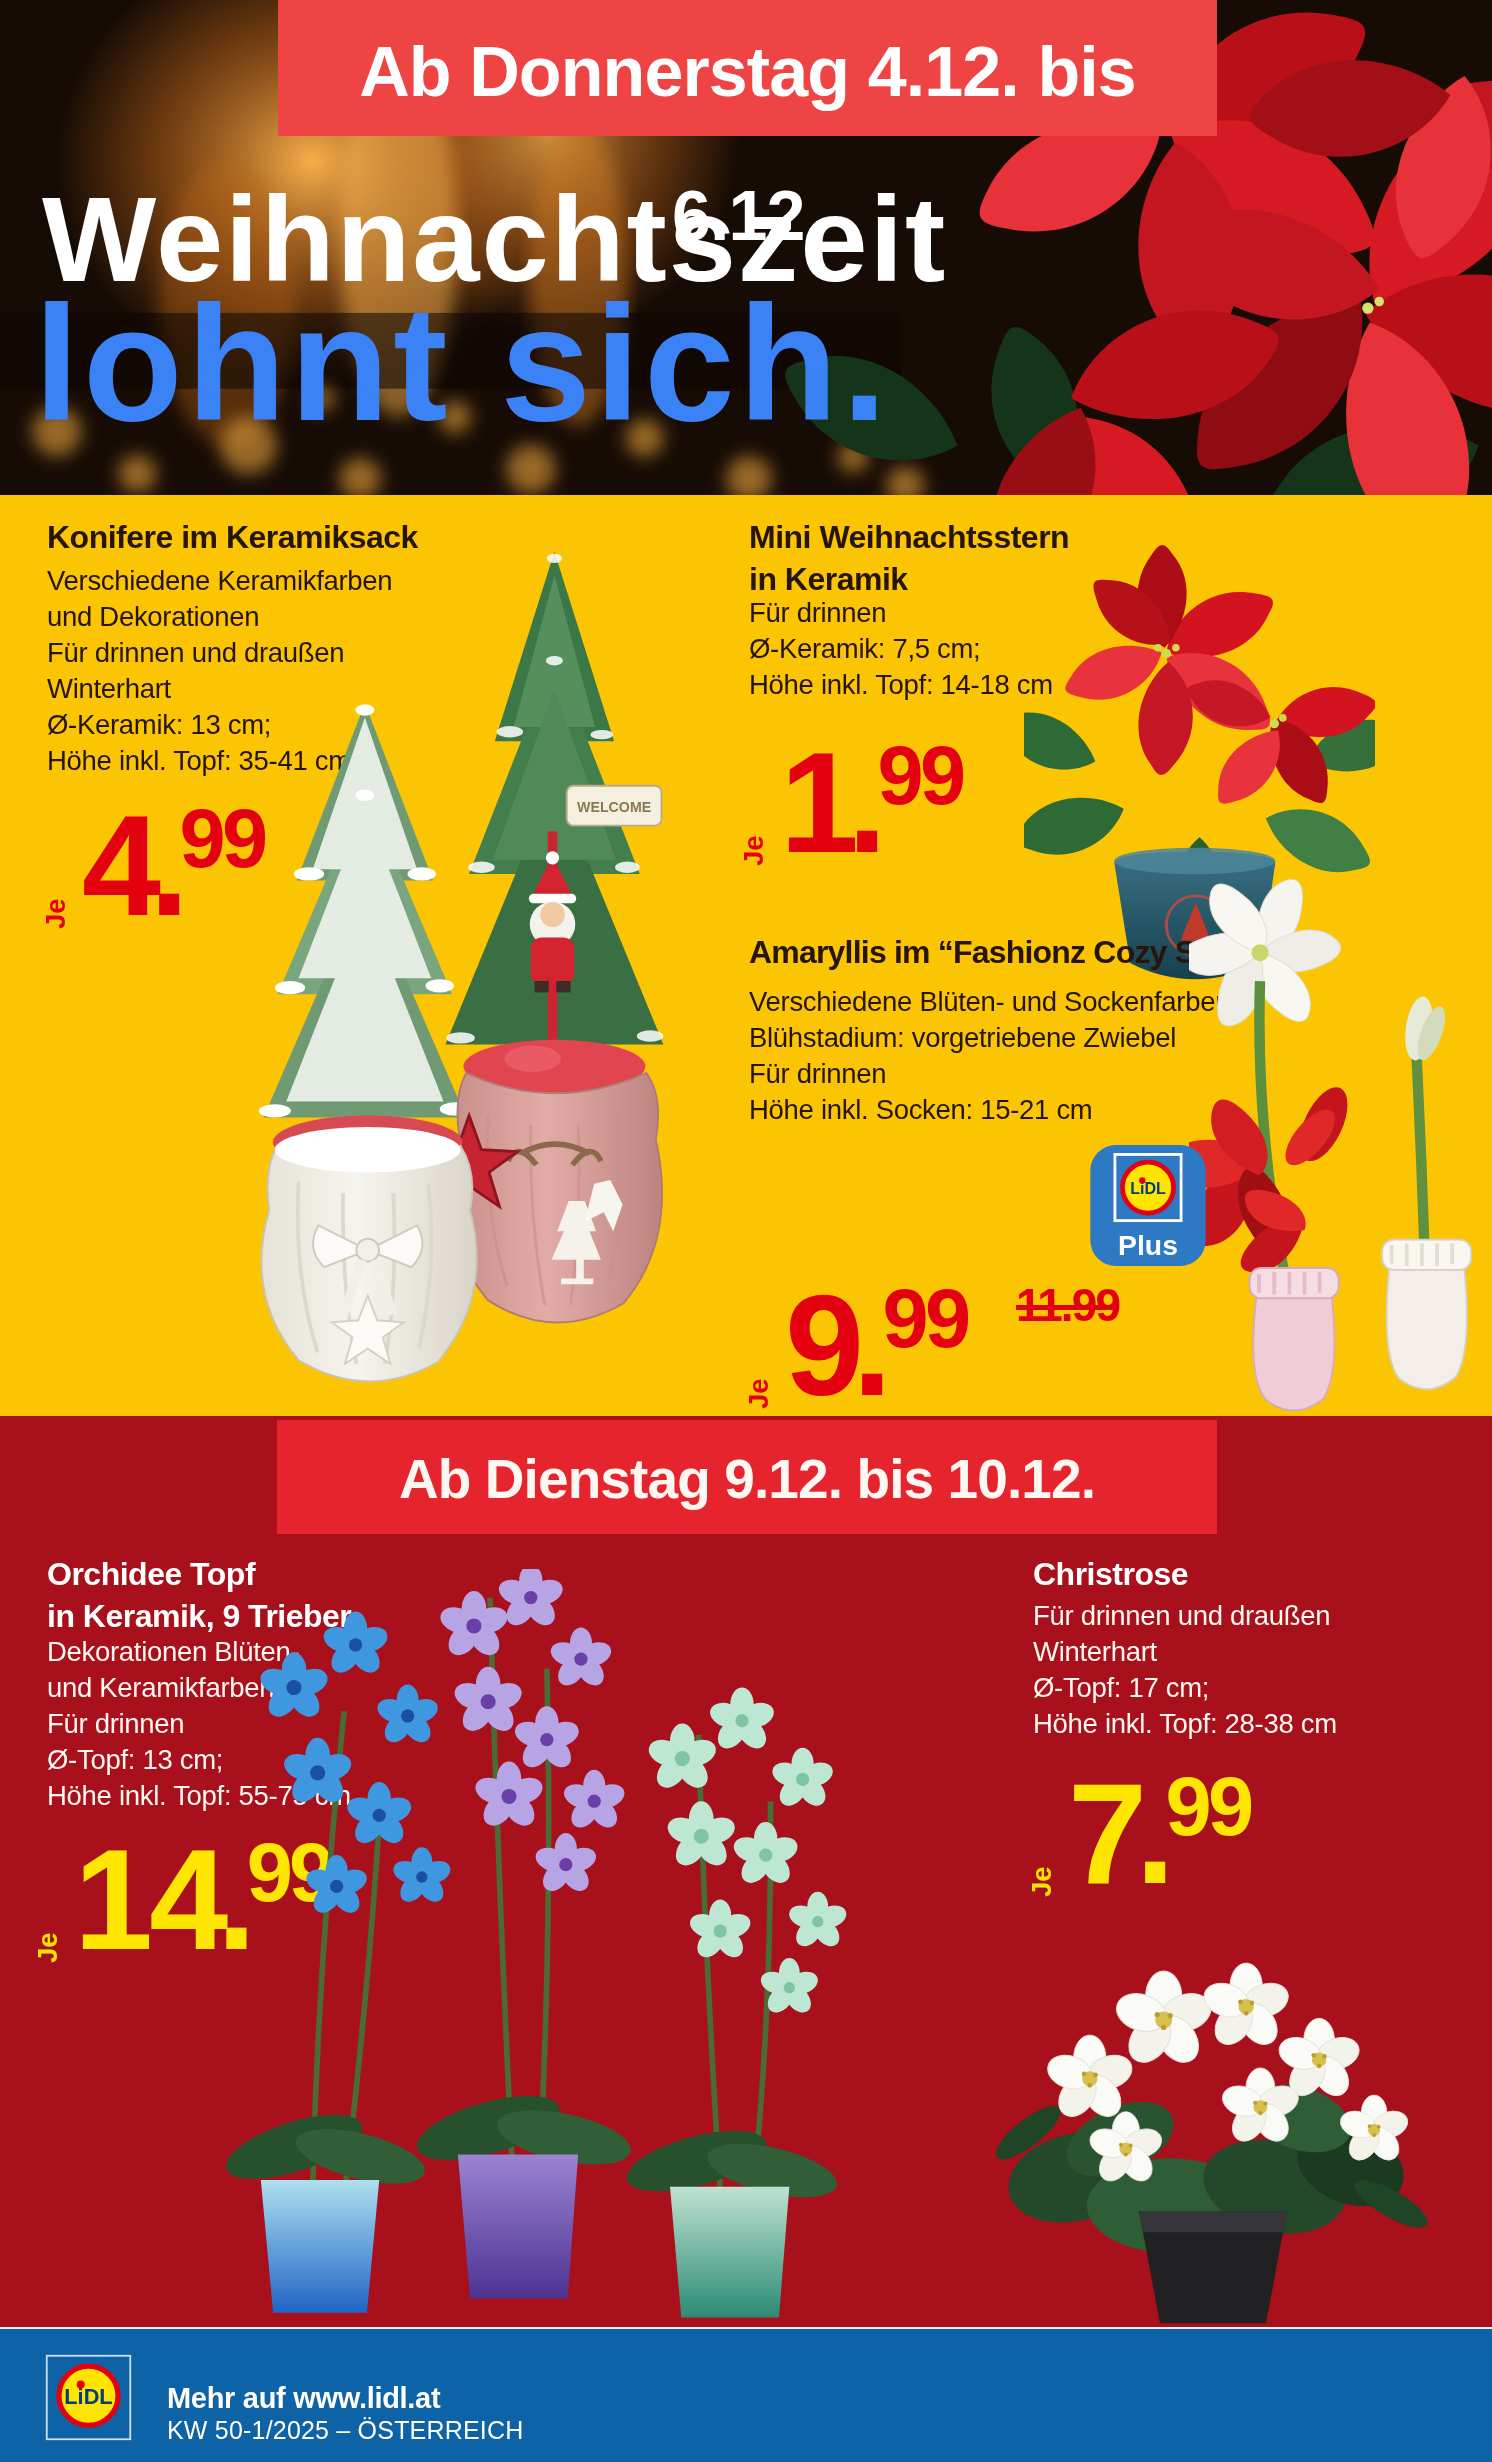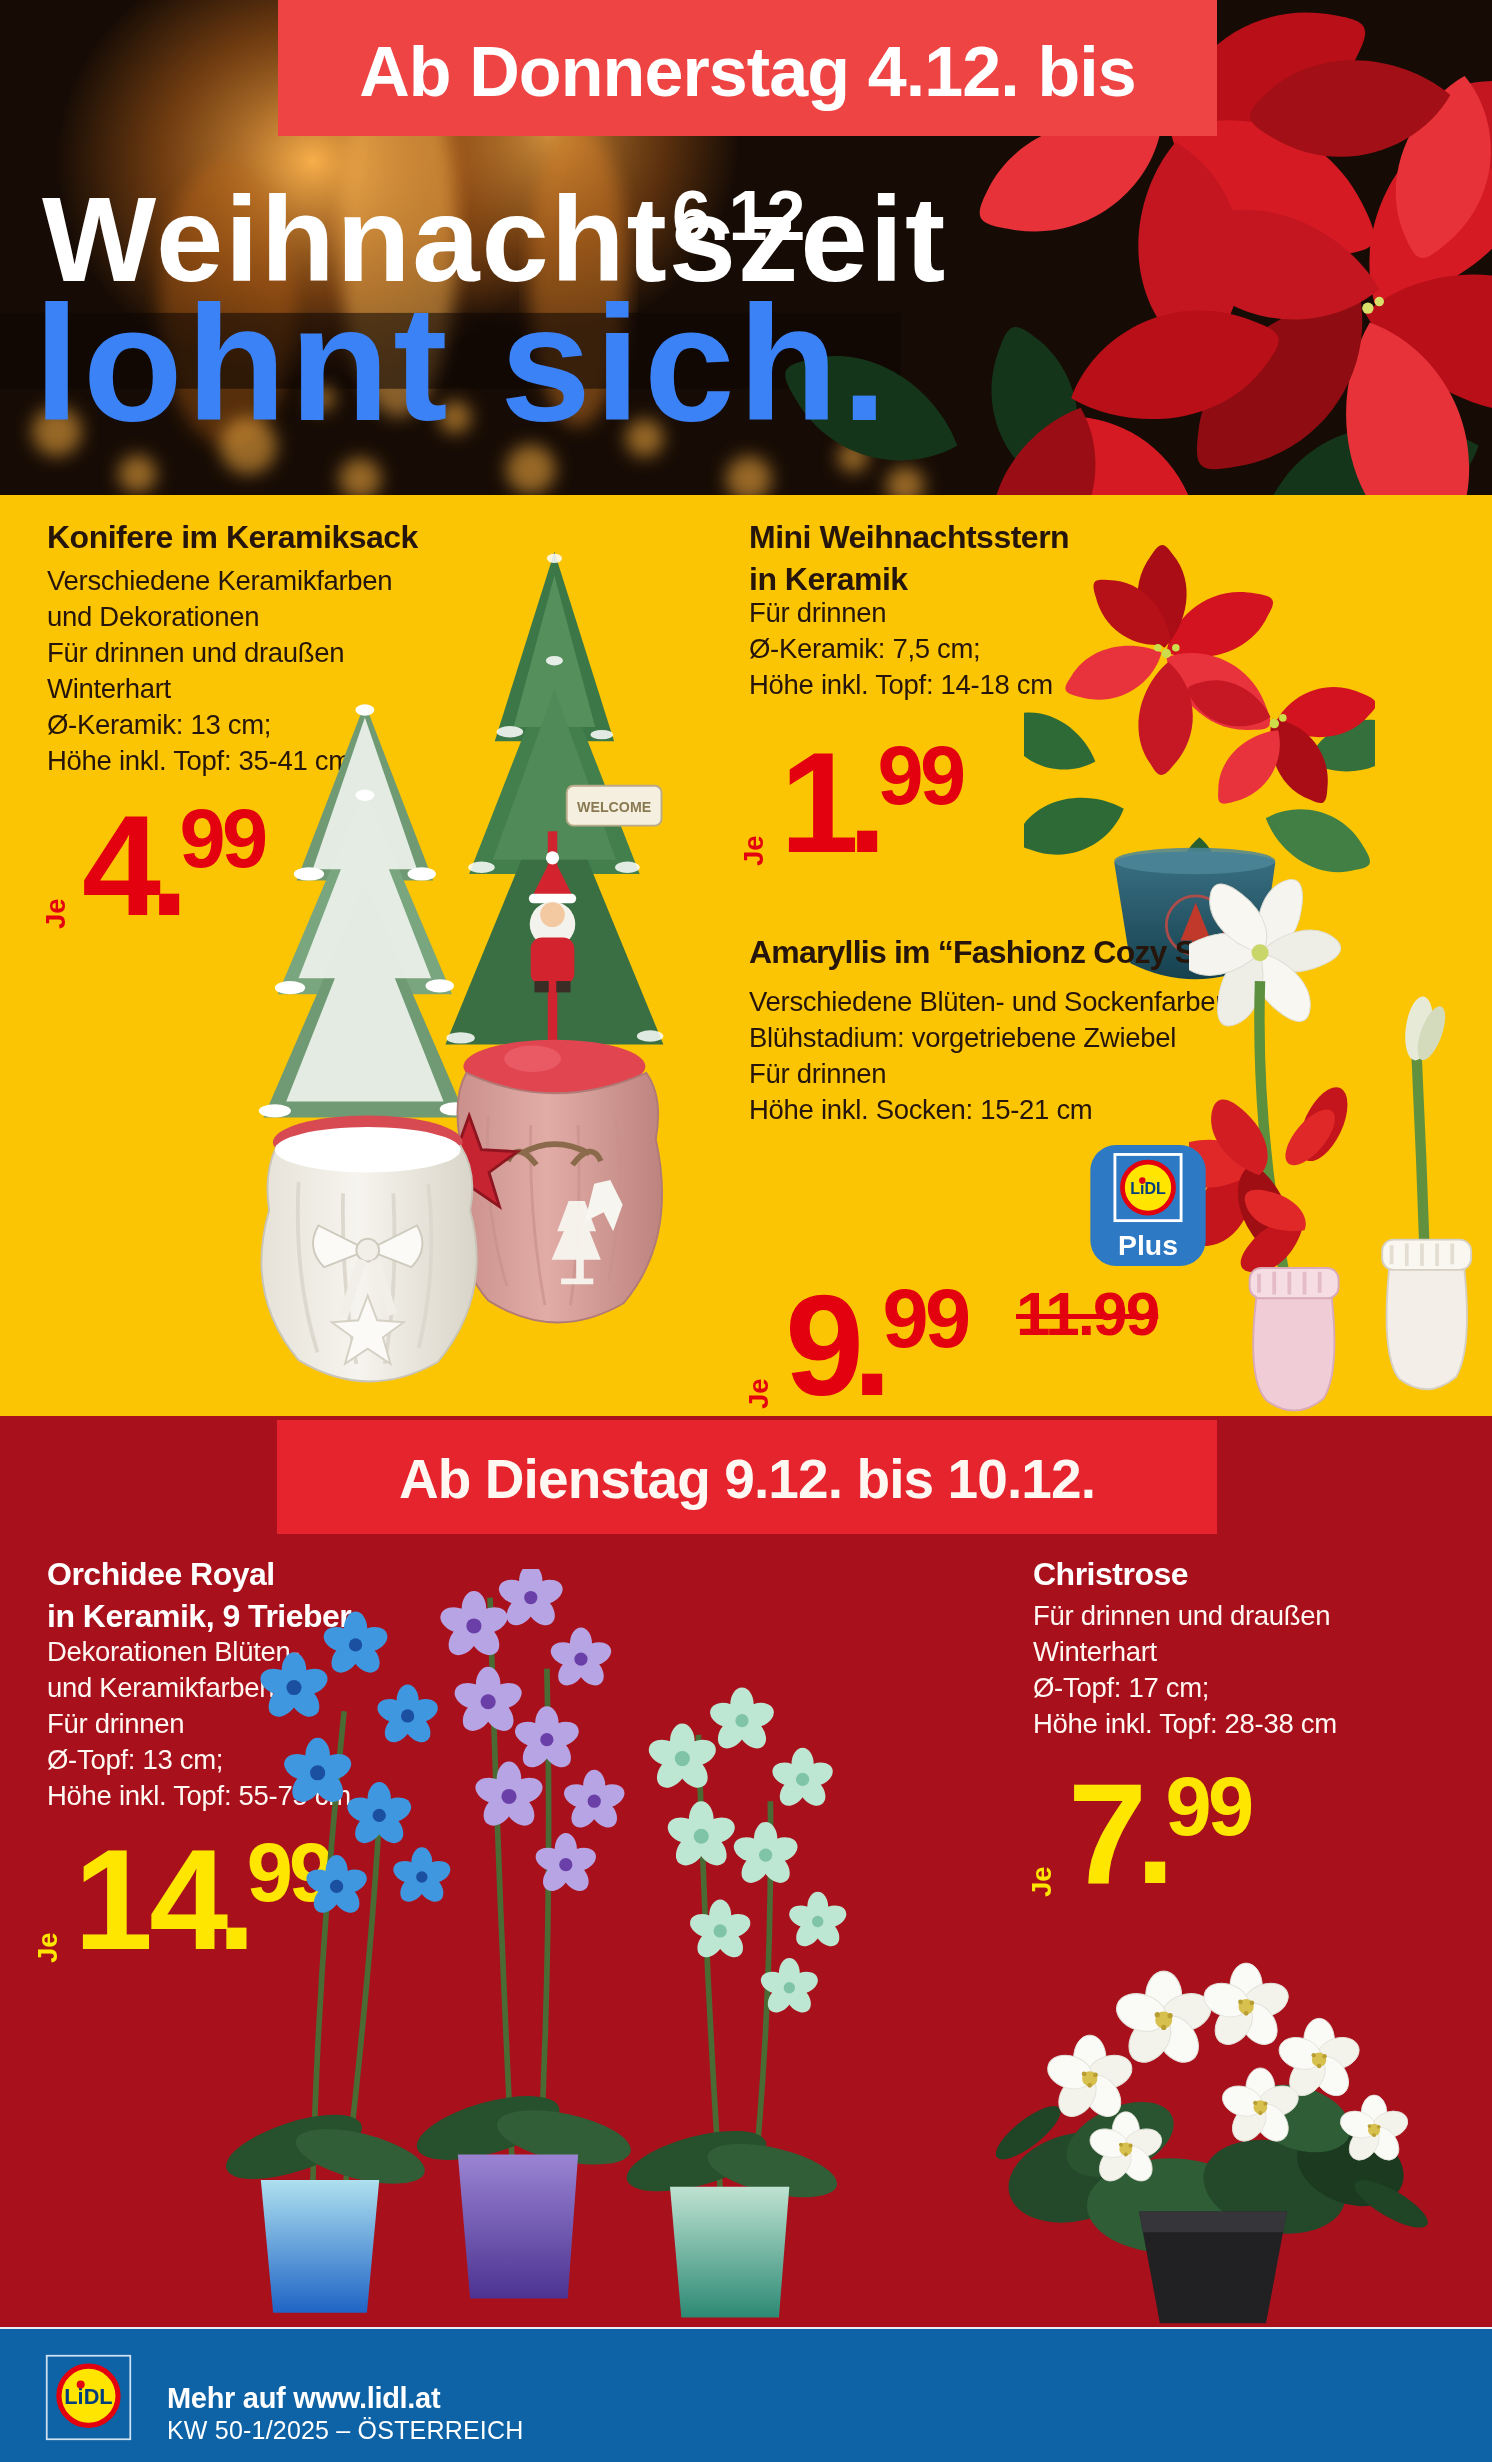--- a/index.html
+++ b/index.html
@@ -25,21 +25,21 @@
   .on-red .p-title,.p-title.w{color:#ffffff;}
   .on-red div{color:#fff7f2;}
   
   .price{position:absolute;color:#e3000f;font-weight:700;line-height:1;letter-spacing:-3.8px;white-space:nowrap;}
   .pr-int{font-size:142px;}
   .pr-dot{font-size:142px;margin-left:-7.6px;margin-right:-9.5px;}
   .pr-sup{font-size:83px;vertical-align:top;position:relative;top:1.9px;margin-left:3.8px;display:inline-block;}
   .je{position:absolute;left:-42px;bottom:9.5px;transform:rotate(-90deg);transform-origin:center;
       font-size:27.5px;font-weight:700;letter-spacing:0;}
   .price.yel{color:#ffe600;}
-  .old-price{position:absolute;left:1016px;top:1278px;font-size:62px;font-weight:700;color:#e3000f;
+  .old-price{position:absolute;left:1016px;top:1278px;font-size:46px;font-weight:700;color:#e3000f;
       text-decoration:line-through;text-decoration-thickness:4.7px;letter-spacing:-1.9px;}
   
   .footer{position:absolute;left:0;top:2327px;width:1493px;height:136px;background:#0e63a6;border-top:2.8px solid #e8eef4;box-sizing:border-box;}
   .f-line1{position:absolute;left:167px;top:2382px;font-size:29px;font-weight:700;color:#ffffff;letter-spacing:-0.3px;}
   .f-line2{position:absolute;left:167px;top:2416px;font-size:25px;font-weight:400;color:#ffffff;letter-spacing:0.2px;}
   svg{display:block;}
 </style>
 </head>
 <body>
 
@@ -340,21 +340,21 @@
 
     <div class="price" style="left:785px;top:780px;">
       <span class="je">Je</span><span class="pr-int">9</span><span class="pr-dot">.</span><span class="pr-sup">99</span>
     </div>
     <div class="old-price" style="left:1016px;top:783px;">11.99</div>
   </div>
 
   <div class="sec-red on-red">
     <div class="date-banner2">Ab Dienstag 9.12. bis 10.12.</div>
 
-    <div class="abs p-title w" style="left:47px;top:138px;">Orchidee Royal</div>
+    <div class="abs p-title w" style="left:47px;top:138px;">Orchidee Topf</div>
     <div class="abs p-title w" style="left:47px;top:180px;">in Keramik, 9 Trieber</div>
     <div class="abs p-desc" style="left:47px;top:218px;">
       <div>Dekorationen Blüten-</div>
       <div>und Keramikfarben</div>
       <div>Für drinnen</div>
       <div>Ø-Topf: 13 cm;</div>
       <div>Höhe inkl. Topf: 55-75 cm</div>
     </div>
     <div class="price yel" style="left:74px;top:413px;">
       <span class="je">Je</span><span class="pr-int">14</span><span class="pr-dot">.</span><span class="pr-sup">99</span>

